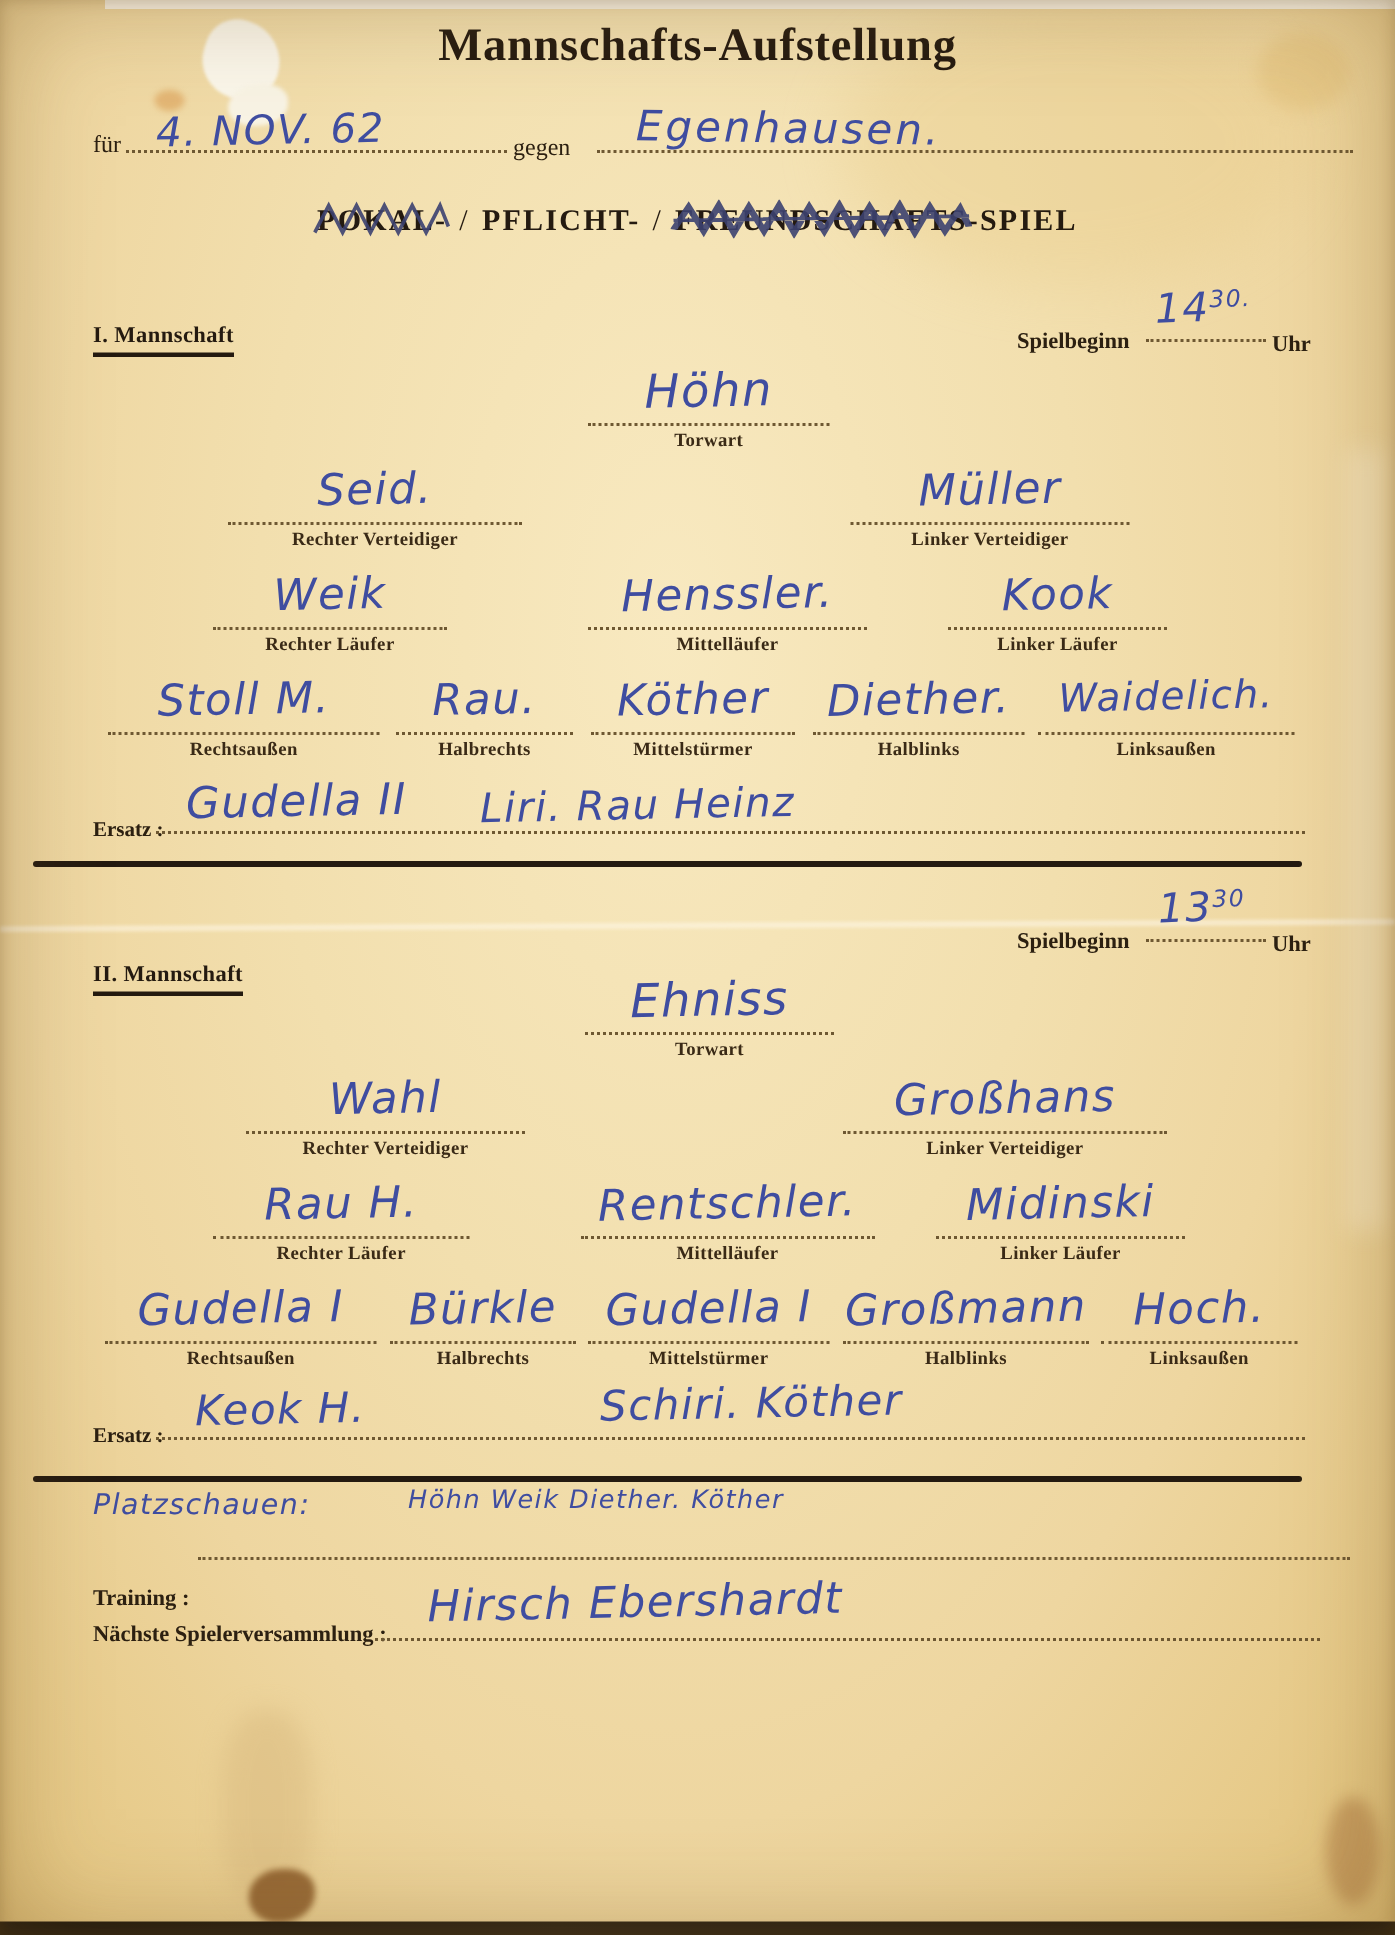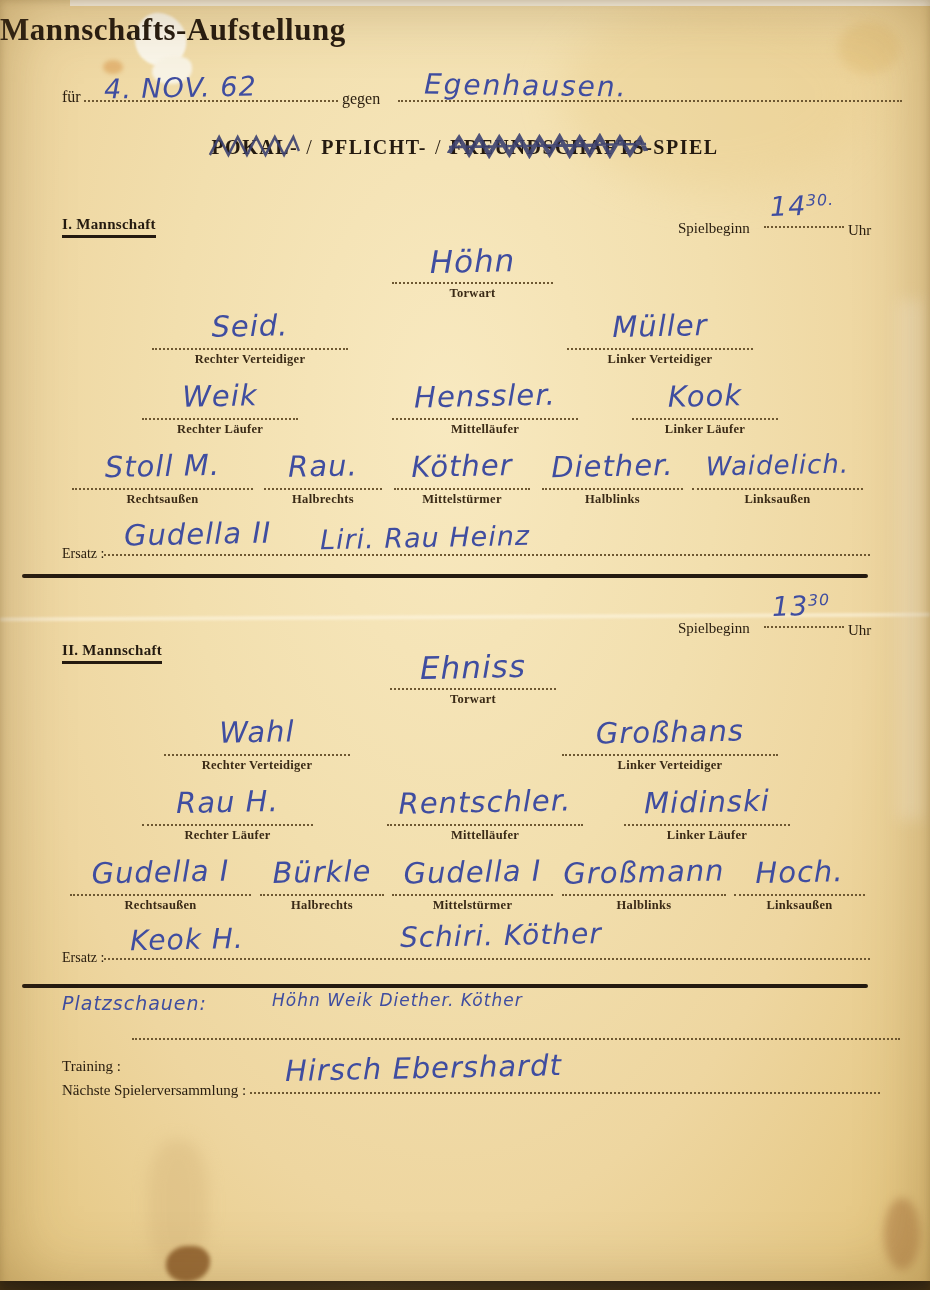--- a/index.html
+++ b/index.html
@@ -20,25 +20,25 @@
   .s3{left:103px;top:60px;width:20px;height:14px;background:#d99a4e;opacity:.55;border-radius:50%;filter:blur(2px);}
   .s4{left:838px;top:22px;width:62px;height:52px;background:#e0bd75;opacity:.5;border-radius:50%;filter:blur(6px);}
   .s5{left:560px;top:0;width:310px;height:190px;background:#e9cd8c;opacity:.38;border-radius:50%;filter:blur(20px);}
   .s6{left:148px;top:1140px;width:60px;height:130px;background:#d8b97f;opacity:.5;border-radius:40%;filter:blur(8px);}
   .s7{left:166px;top:1246px;width:44px;height:36px;background:#8a5a28;opacity:.85;border-radius:50% 40% 55% 45%;filter:blur(2px);}
   .s8{left:884px;top:1198px;width:36px;height:72px;background:#a8733d;opacity:.5;border-radius:50%;filter:blur(5px);}
   .s9{left:0;top:615px;width:930px;height:4px;background:rgba(255,250,235,.5);filter:blur(1px);transform:rotate(-.3deg);}
   .s10{left:898px;top:300px;width:26px;height:520px;background:rgba(250,240,215,.38);filter:blur(8px);}
   .bottom-edge{left:0;top:1281px;width:930px;height:9px;background:linear-gradient(to right,#1b150c,#2d2416 40%,#1b150c);}
   .title{
-    position:absolute;left:0;top:12px;width:930px;
+    position:absolute;left:0;top:12px;width:930px;text-align:center;
     font-size:31px;font-weight:bold;letter-spacing:.5px;color:#241a10;
   }
   .lbl{position:absolute;font-size:16px;font-weight:normal;color:#2c2011;}
-  .lbl-sm{position:absolute;font-size:14px;font-weight:normal;color:#2c2011;}
+  .lbl-sm{position:absolute;font-size:14px;font-weight:bold;color:#2c2011;}
   .dot{position:absolute;border-bottom:2px dotted #6e5832;height:0;}
   .hand{
     position:absolute;font-family:"DejaVu Sans",sans-serif;font-style:italic;
     color:#3f4da0;letter-spacing:1px;white-space:nowrap;line-height:1;
   }
   .r1{transform:rotate(-1.2deg);} .r2{transform:rotate(-2deg);} .r3{transform:rotate(.8deg);}
   .sup{font-size:58%;vertical-align:9px;}
 
   .matchline{
     position:absolute;left:0;top:136px;width:930px;text-align:center;

